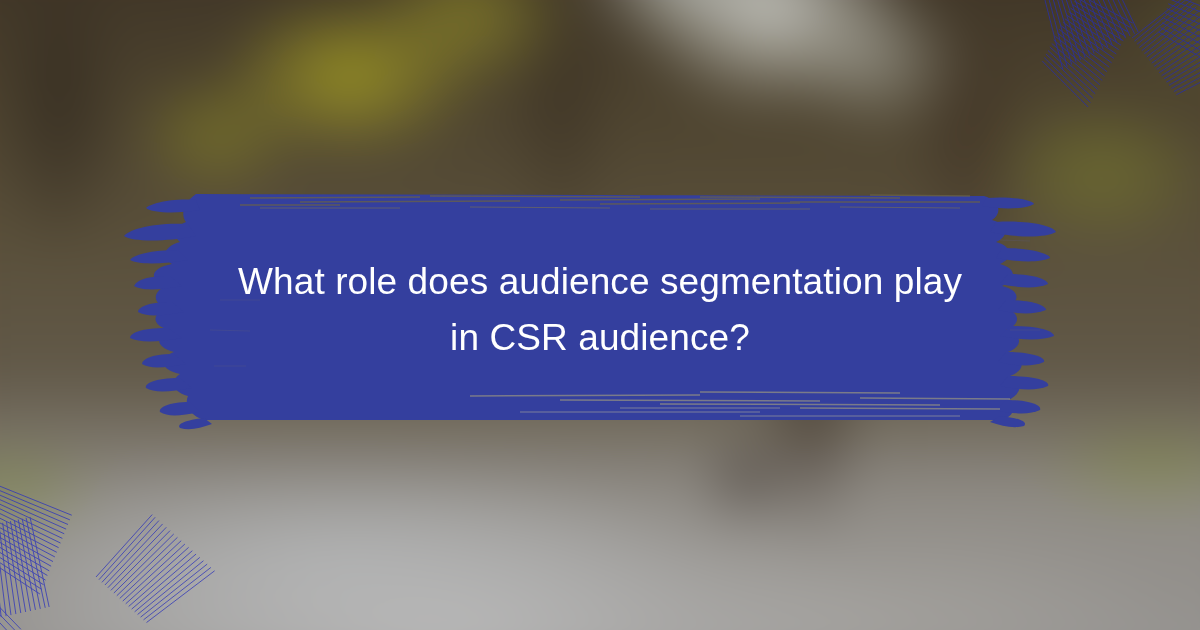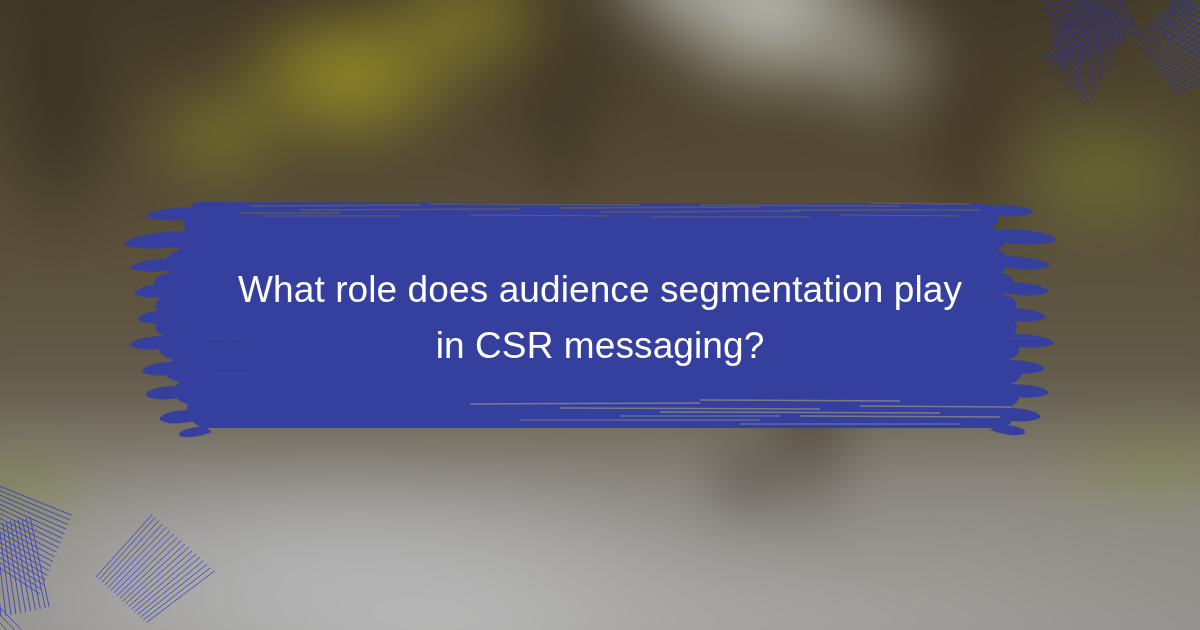--- a/index.html
+++ b/index.html
@@ -64,21 +64,21 @@
     position: absolute;
     pointer-events: none;
   }
   .deco-tr { top: -14px; right: -10px; width: 210px; height: 190px; }
   .deco-bl { left: -12px; bottom: -12px; width: 230px; height: 185px; }
 
   
   .banner-wrap {
     position: absolute;
     left: 0;
-    top: 188px;
+    top: 180px;
     width: 1200px;
     height: 256px;
   }
   .brush-svg {
     position: absolute;
     inset: 0;
     width: 100%;
     height: 100%;
   }
 
@@ -374,17 +374,17 @@
         <path d="M220,120 L260,120"></path>
           <path d="M210,150 L250,151"></path>
           <path d="M214,186 L246,186"></path>
         <path d="M1000,60 L1030,61"></path>
           <path d="M1010,150 L1040,150"></path>
       </g>
     </svg>
 
     <div class="headline">
       <span class="line">What role does audience segmentation play</span>
-      <span class="line">in CSR messaging?</span>
+      <span class="line">in CSR audience?</span>
     </div>
   </div>
 
 </div>
 
 </body></html>

